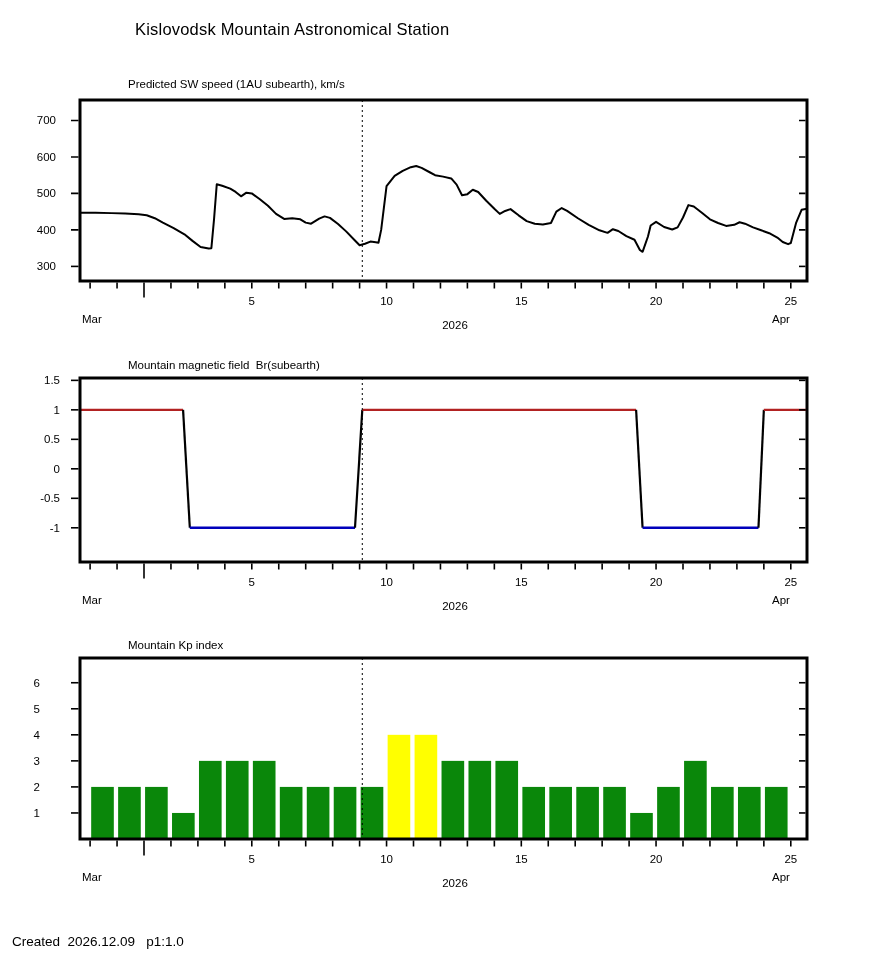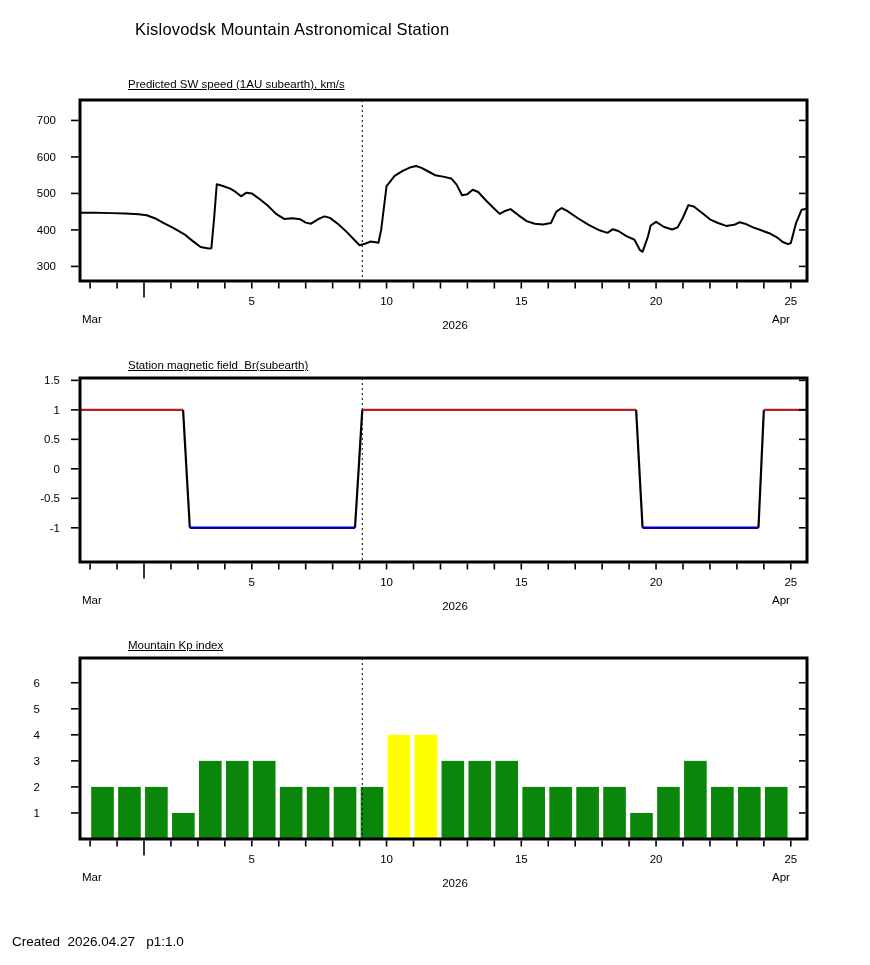--- a/index.html
+++ b/index.html
@@ -1,19 +1,19 @@
 <!DOCTYPE html>
 <html><head>
 <meta charset="utf-8">
 <style>
   html,body{margin:0;padding:0;background:#ffffff;}
   .page{position:relative;width:870px;height:965px;background:#ffffff;overflow:hidden;
-        font-family:"Liberation Sans", sans-serif;color:#000;}
+        font-family:"Liberation Sans", sans-serif;color:#000;border-radius:15px;}
   .page-title{position:absolute;left:135px;top:20px;font-size:16.5px;letter-spacing:0.2px;white-space:pre;}
-  .chart-title{position:absolute;left:128px;font-size:11.5px;white-space:pre;text-decoration:underline;}
+  .chart-title{position:absolute;left:128px;font-size:11.5px;white-space:pre;}
   .footer{position:absolute;left:12px;top:934px;font-size:13.5px;white-space:pre;}
   svg.plot{position:absolute;left:0;display:block;}
   text{font-family:"Liberation Sans", sans-serif;}
 </style>
 </head>
 <body>
 
 <div class="page">
   <div class="page-title">Kislovodsk Mountain Astronomical Station</div>
 
@@ -67,21 +67,21 @@
       <text x="251.8" y="230" text-anchor="middle" font-size="11.5">5</text>
       <text x="386.54999999999995" y="230" text-anchor="middle" font-size="11.5">10</text>
       <text x="521.3" y="230" text-anchor="middle" font-size="11.5">15</text>
       <text x="656.05" y="230" text-anchor="middle" font-size="11.5">20</text>
       <text x="790.8" y="230" text-anchor="middle" font-size="11.5">25</text>
       <text x="82" y="248" text-anchor="start" font-size="11.5">Mar</text>
       <text x="781" y="248" text-anchor="middle" font-size="11.5">Apr</text>
       <text x="455" y="254" text-anchor="middle" font-size="11.5">2026</text>
     </svg>
 
-  <div class="chart-title" style="top:359px">Station magnetic field  Br(subearth)</div>
+  <div class="chart-title" style="top:359px">Mountain magnetic field  Br(subearth)</div>
   <svg class="plot" style="top:355px" width="870" height="260" viewBox="0 0 870 260">
       <line x1="80.1285" y1="54.84615384615387" x2="183.0775" y2="54.84615384615387" stroke="#b22222" stroke-width="2.4"></line>
       <line x1="183.0775" y1="54.84615384615387" x2="189.815" y2="172.7948717948718" stroke="#000000" stroke-width="2.2"></line>
       <line x1="189.815" y1="172.7948717948718" x2="355.0185" y2="172.7948717948718" stroke="#0000bb" stroke-width="2.4"></line>
       <line x1="355.0185" y1="172.7948717948718" x2="362.29499999999996" y2="54.84615384615387" stroke="#000000" stroke-width="2.2"></line>
       <line x1="362.29499999999996" y1="54.84615384615387" x2="636.107" y2="54.84615384615387" stroke="#b22222" stroke-width="2.4"></line>
       <line x1="636.107" y1="54.84615384615387" x2="642.575" y2="172.7948717948718" stroke="#000000" stroke-width="2.2"></line>
       <line x1="642.575" y1="172.7948717948718" x2="758.46" y2="172.7948717948718" stroke="#0000bb" stroke-width="2.4"></line>
       <line x1="758.46" y1="172.7948717948718" x2="763.85" y2="54.84615384615387" stroke="#000000" stroke-width="2.2"></line>
       <line x1="763.85" y1="54.84615384615387" x2="806.97" y2="54.84615384615387" stroke="#b22222" stroke-width="2.4"></line>
@@ -220,14 +220,14 @@
       <text x="251.8" y="228" text-anchor="middle" font-size="11.5">5</text>
       <text x="386.54999999999995" y="228" text-anchor="middle" font-size="11.5">10</text>
       <text x="521.3" y="228" text-anchor="middle" font-size="11.5">15</text>
       <text x="656.05" y="228" text-anchor="middle" font-size="11.5">20</text>
       <text x="790.8" y="228" text-anchor="middle" font-size="11.5">25</text>
       <text x="82" y="246" text-anchor="start" font-size="11.5">Mar</text>
       <text x="781" y="246" text-anchor="middle" font-size="11.5">Apr</text>
       <text x="455" y="252" text-anchor="middle" font-size="11.5">2026</text>
     </svg>
 
-  <div class="footer">Created  2026.04.27   p1:1.0</div>
+  <div class="footer">Created  2026.12.09   p1:1.0</div>
 </div>
 
 </body></html>

